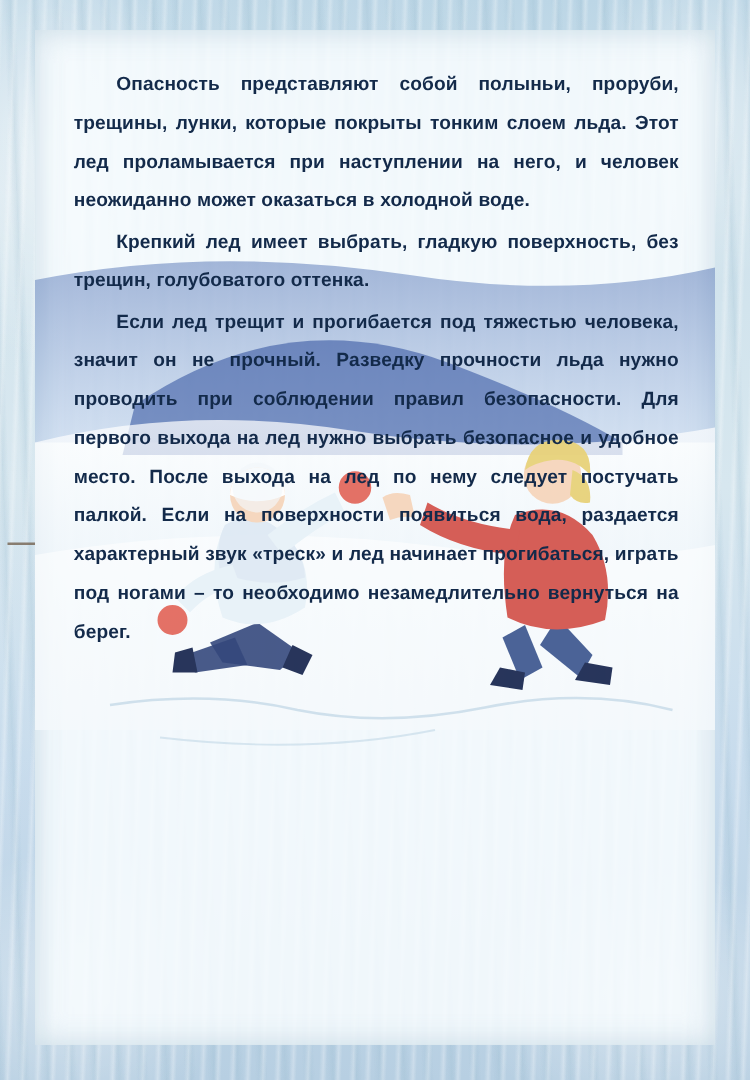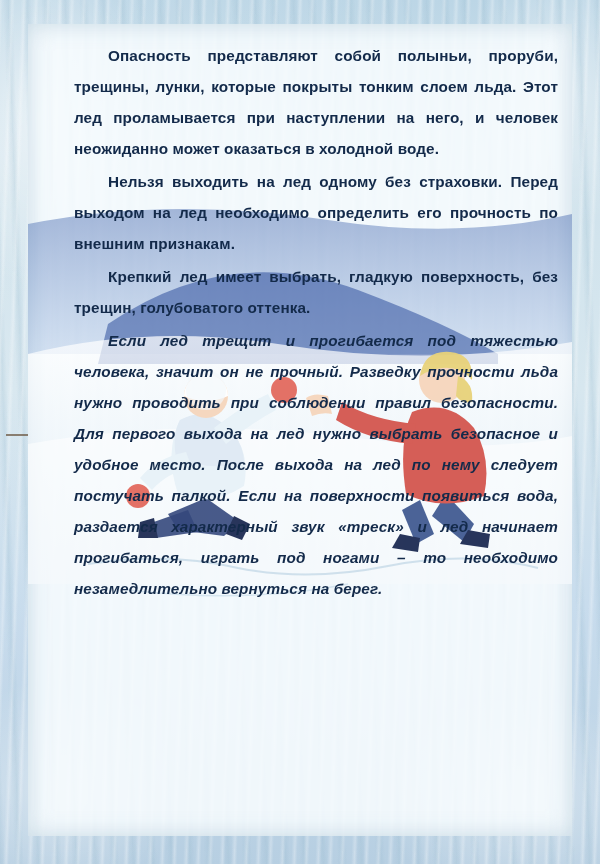--- a/index.html
+++ b/index.html
@@ -59,39 +59,39 @@
     left: 0;
     top: 0;
     width: 544px;
     height: 812px;
     overflow: hidden;
     pointer-events: none;
   }
 
   .text-layer {
     position: absolute;
-    left: 44px;
+    left: 29px;
     top: 24px;
     width: 544px;
     height: 812px;
-    padding: 16px 30px 20px 30px;
+    padding: 28px 30px 20px 30px;
     box-sizing: border-box;
   }
 
   p.para {
     margin: 0 0 2px 0;
     font-size: 15.3px;
     line-height: 31px;
     color: #132a4a;
     font-weight: bold;
     text-align: justify;
     text-indent: 34px;
     letter-spacing: 0.1px;
   }
-  p.para:last-child { margin-bottom: 0; font-style: italic; }
+  p.para:last-child { margin-bottom: 0; }
 
   .tick {
     position: absolute;
     left: 6px;
     top: 434px;
     width: 22px;
     height: 2px;
     background: #6d5a46;
     opacity: 0.75;
   }
@@ -167,18 +167,17 @@
         <path d="M60 540 q 80 -12 150 4 q 70 14 150 -2 q 80 -16 150 2" stroke="#a9c7dc" stroke-width="2" fill="none" opacity="0.5"></path>
         <path d="M100 566 q 120 14 220 -6" stroke="#a9c7dc" stroke-width="1.5" fill="none" opacity="0.4"></path>
       </svg>
     </div>
   </div>
 
   <div class="tick"></div>
 
   <div class="text-layer">
     <p class="para">Опасность представляют собой полыньи, проруби, трещины, лунки, которые покрыты тонким слоем льда. Этот лед проламывается при наступлении на него, и человек неожиданно может оказаться в холодной воде.</p>
-    <p class="para">Нельзя выходить на лед одному без страховки. Перед выходом на лед необходимо определить его прочность по внешним признакам.</p>
     <p class="para">Крепкий лед имеет выбрать, гладкую поверхность, без трещин, голубоватого оттенка.</p>
     <p class="para">Если лед трещит и прогибается под тяжестью человека, значит он не прочный. Разведку прочности льда нужно проводить при соблюдении правил безопасности. Для первого выхода на лед нужно выбрать безопасное и удобное место. После выхода на лед по нему следует постучать палкой. Если на поверхности появиться вода, раздается характерный звук «треск» и лед начинает прогибаться, играть под ногами – то необходимо незамедлительно вернуться на берег.</p>
   </div>
 
 </div>
 
 </body></html>

